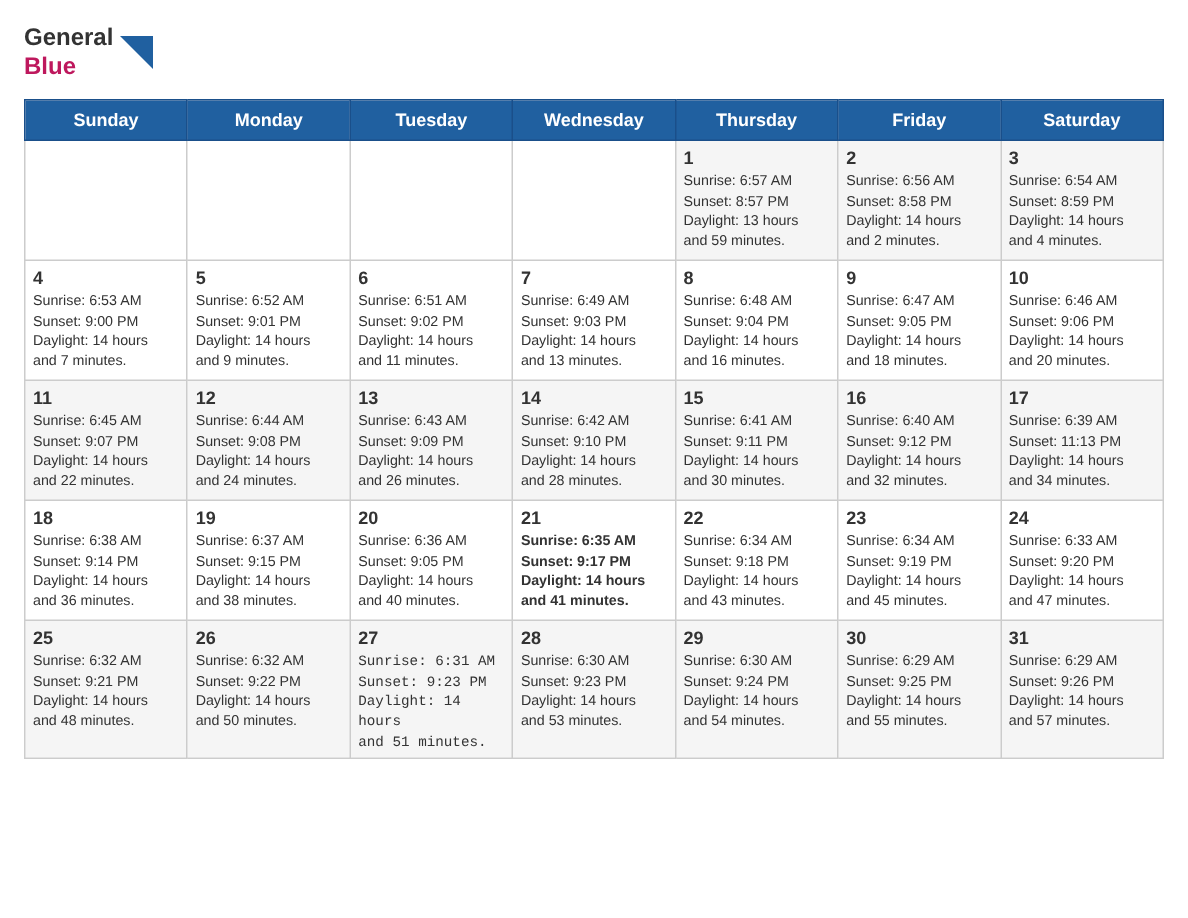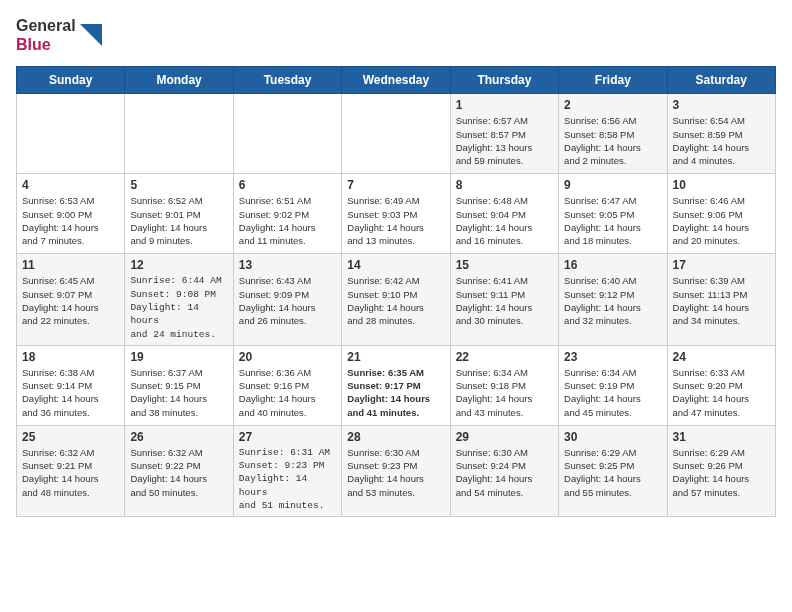--- a/index.html
+++ b/index.html
@@ -187,21 +187,21 @@
       <tr>
         <td>
           <span class="day-number">11</span>
           <div class="day-info" style="white-space: pre-line;">Sunrise: 6:45 AM
 Sunset: 9:07 PM
 Daylight: 14 hours
 and 22 minutes.</div>
         </td>
         <td>
           <span class="day-number">12</span>
-          <div class="day-info" style="white-space: pre-line; font-family: Liberation Mono, monospace;">Sunrise: 6:44 AM
+          <div class="day-info" style="white-space: pre-line;">Sunrise: 6:44 AM
 Sunset: 9:08 PM
 Daylight: 14 hours
 and 24 minutes.</div>
         </td>
         <td>
           <span class="day-number">13</span>
           <div class="day-info" style="white-space: pre-line;">Sunrise: 6:43 AM
 Sunset: 9:09 PM
 Daylight: 14 hours
 and 26 minutes.</div>
@@ -246,21 +246,21 @@
         <td>
           <span class="day-number">19</span>
           <div class="day-info" style="white-space: pre-line;">Sunrise: 6:37 AM
 Sunset: 9:15 PM
 Daylight: 14 hours
 and 38 minutes.</div>
         </td>
         <td>
           <span class="day-number">20</span>
           <div class="day-info" style="white-space: pre-line;">Sunrise: 6:36 AM
-Sunset: 9:16 PM
+Sunset: 9:05 PM
 Daylight: 14 hours
 and 40 minutes.</div>
         </td>
         <td>
           <span class="day-number">21</span>
           <div class="day-info" style="white-space: pre-line; font-weight: bold;">Sunrise: 6:35 AM
 Sunset: 9:17 PM
 Daylight: 14 hours
 and 41 minutes.</div>
         </td>

